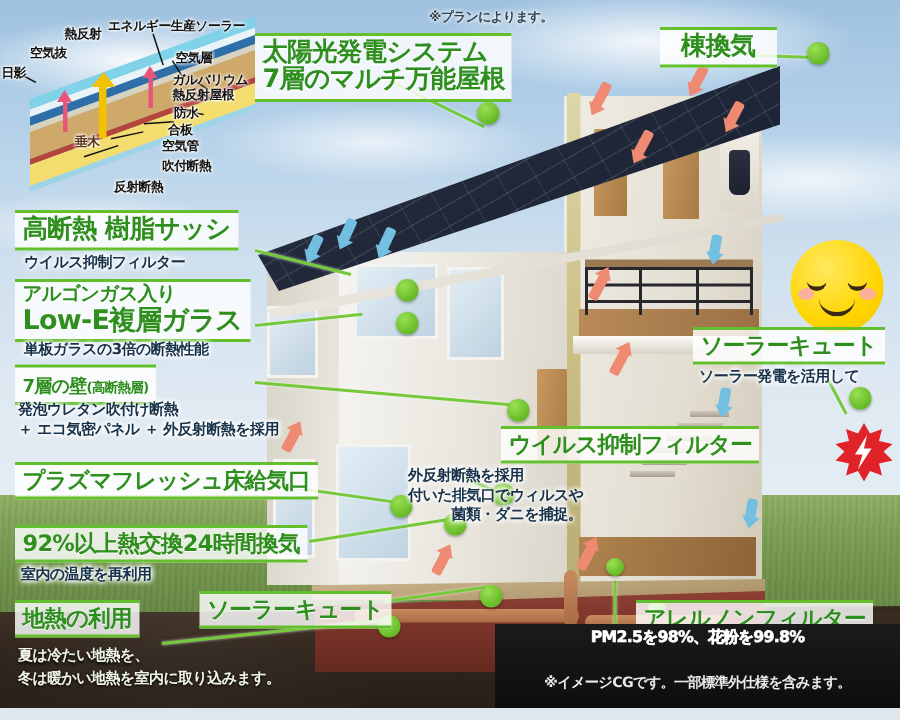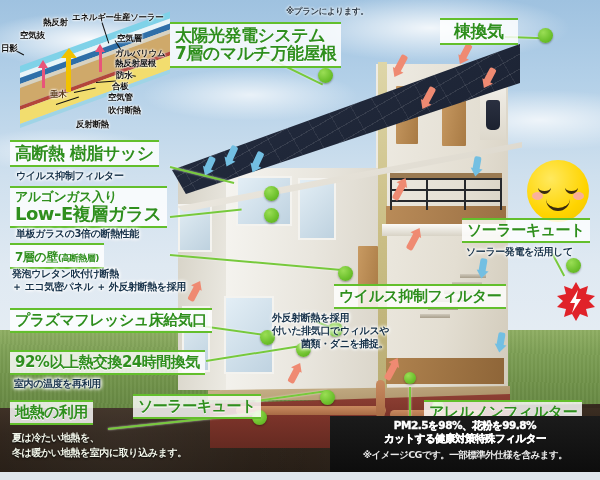--- a/index.html
+++ b/index.html
@@ -388,18 +388,17 @@
   </div>
   <div class="sublbl" style="left:466px;top:246px;">ソーラー発電を活用して</div>
 
   <div class="lbl mid" style="left:424px;top:400px;">
     <div>アレルノンフィルター</div>
   </div>
 
   <div class="banner">
     <div class="l1">
       <div>PM2.5を98%、花粉を99.8%</div>
-      <div>カットする健康対策特殊フィルター</div>
     </div>
     <div class="l2">※イメージCGです。一部標準外仕様を含みます。</div>
   </div>
 
 </div>
 
 </body></html>

